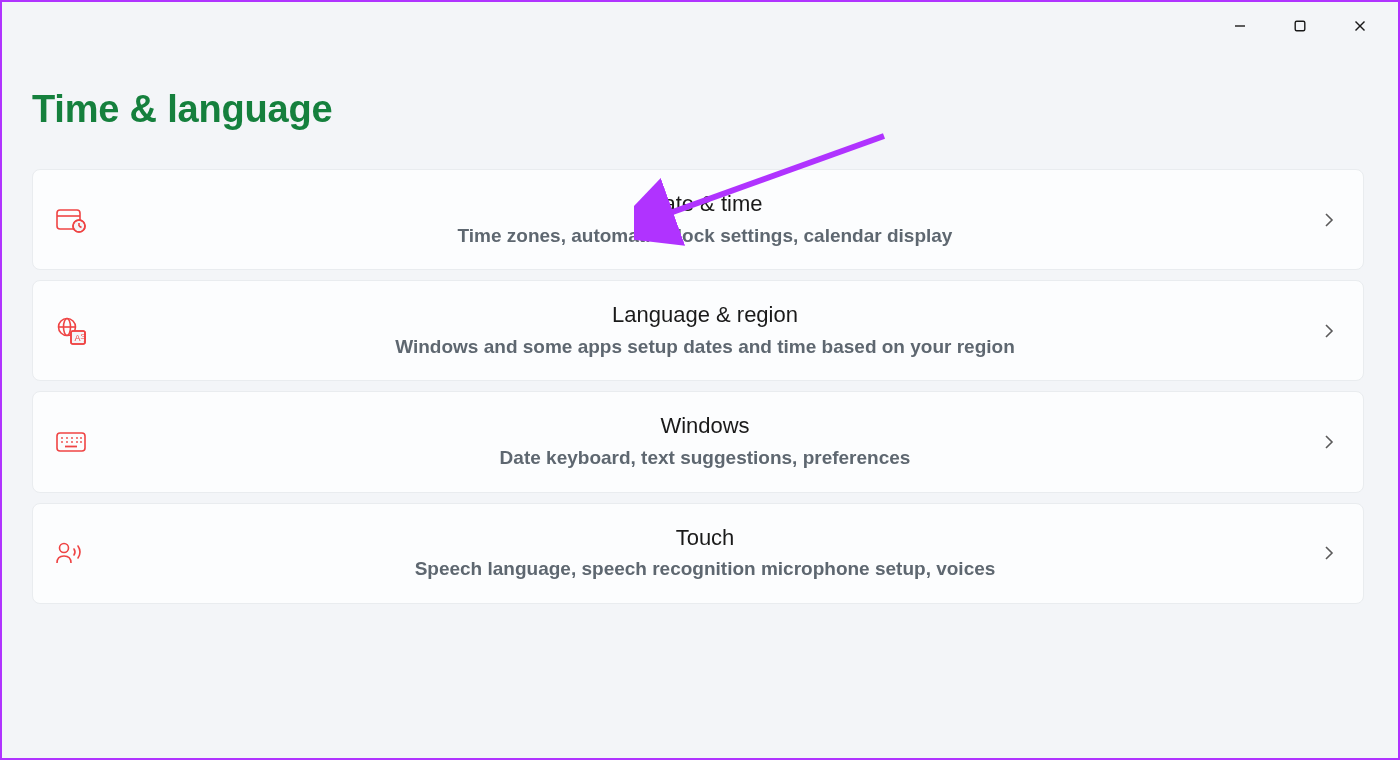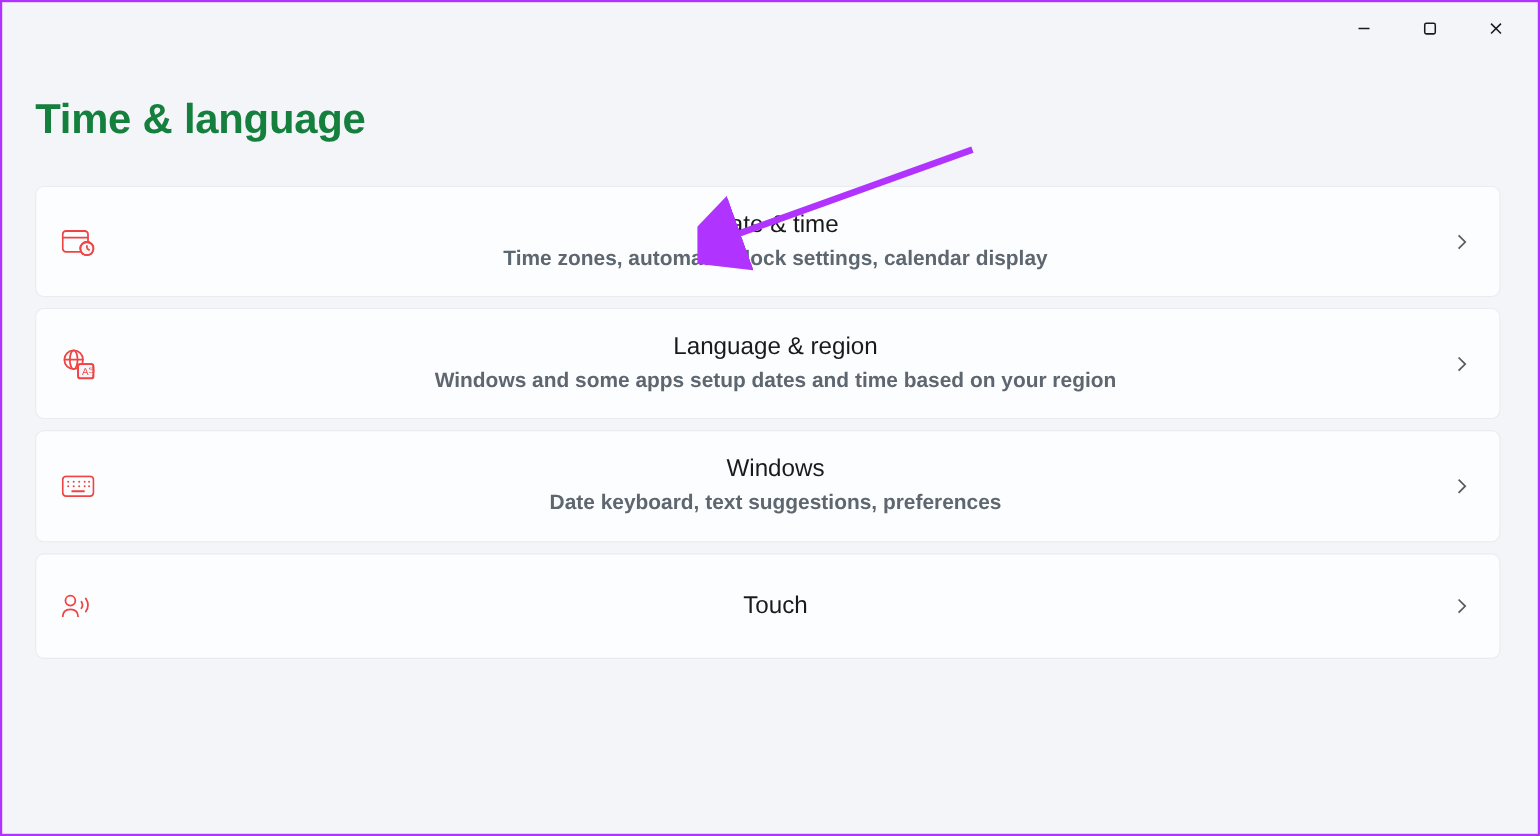--- a/index.html
+++ b/index.html
@@ -192,20 +192,21 @@
     <div class="card-icon-wrap">
       <svg width="30" height="24" viewBox="0 0 30 24" fill="none" stroke="currentColor" stroke-width="1.6">
         <circle cx="8" cy="7" r="4.5"></circle>
         <path d="M 1 22 Q 1 15 8 15 Q 15 15 15 22"></path>
         <path d="M 18 8 Q 20 11 18 14" stroke-linecap="round"></path>
         <path d="M 22 5 Q 26 11 22 17" stroke-linecap="round"></path>
       </svg>
     </div>
     <div class="card-text">
       <div class="card-title">Touch</div>
+      <div class="card-desc">Speech language, speech recognition microphone setup, voices</div>
     </div>
     <svg class="chevron" width="12" height="20" viewBox="0 0 12 20">
         <polyline points="3,4 9,10 3,16" fill="none" stroke="currentColor" stroke-width="1.6"></polyline>
       </svg>
   </div>
 
 </div>
 
 <svg class="annotation-arrow" width="260" height="120" viewBox="0 0 260 120">
   <defs>

